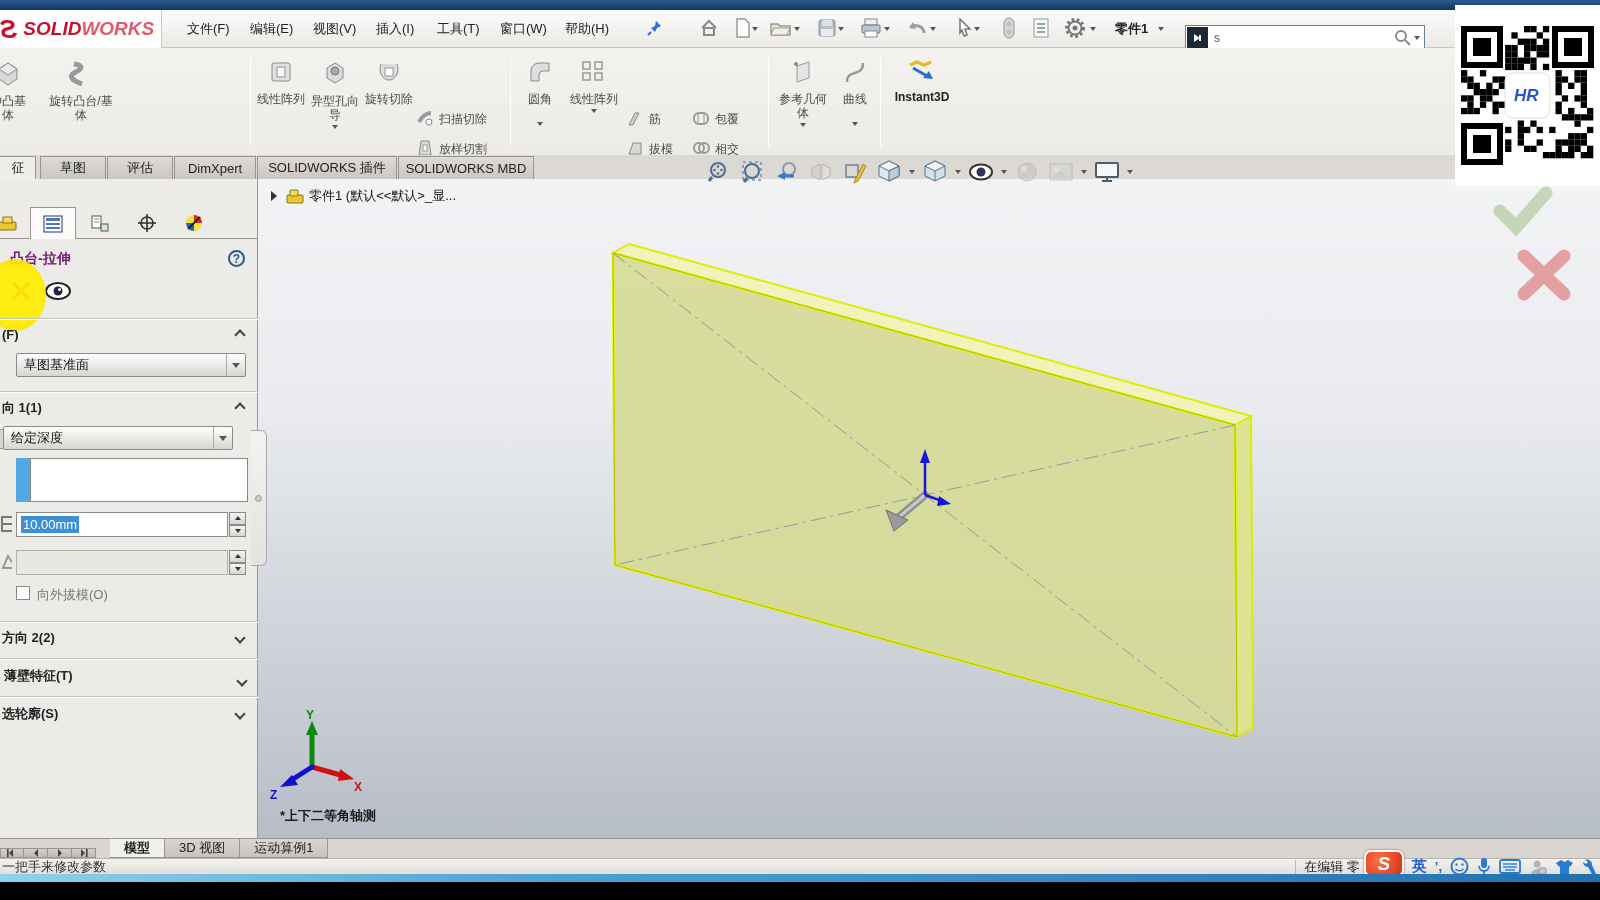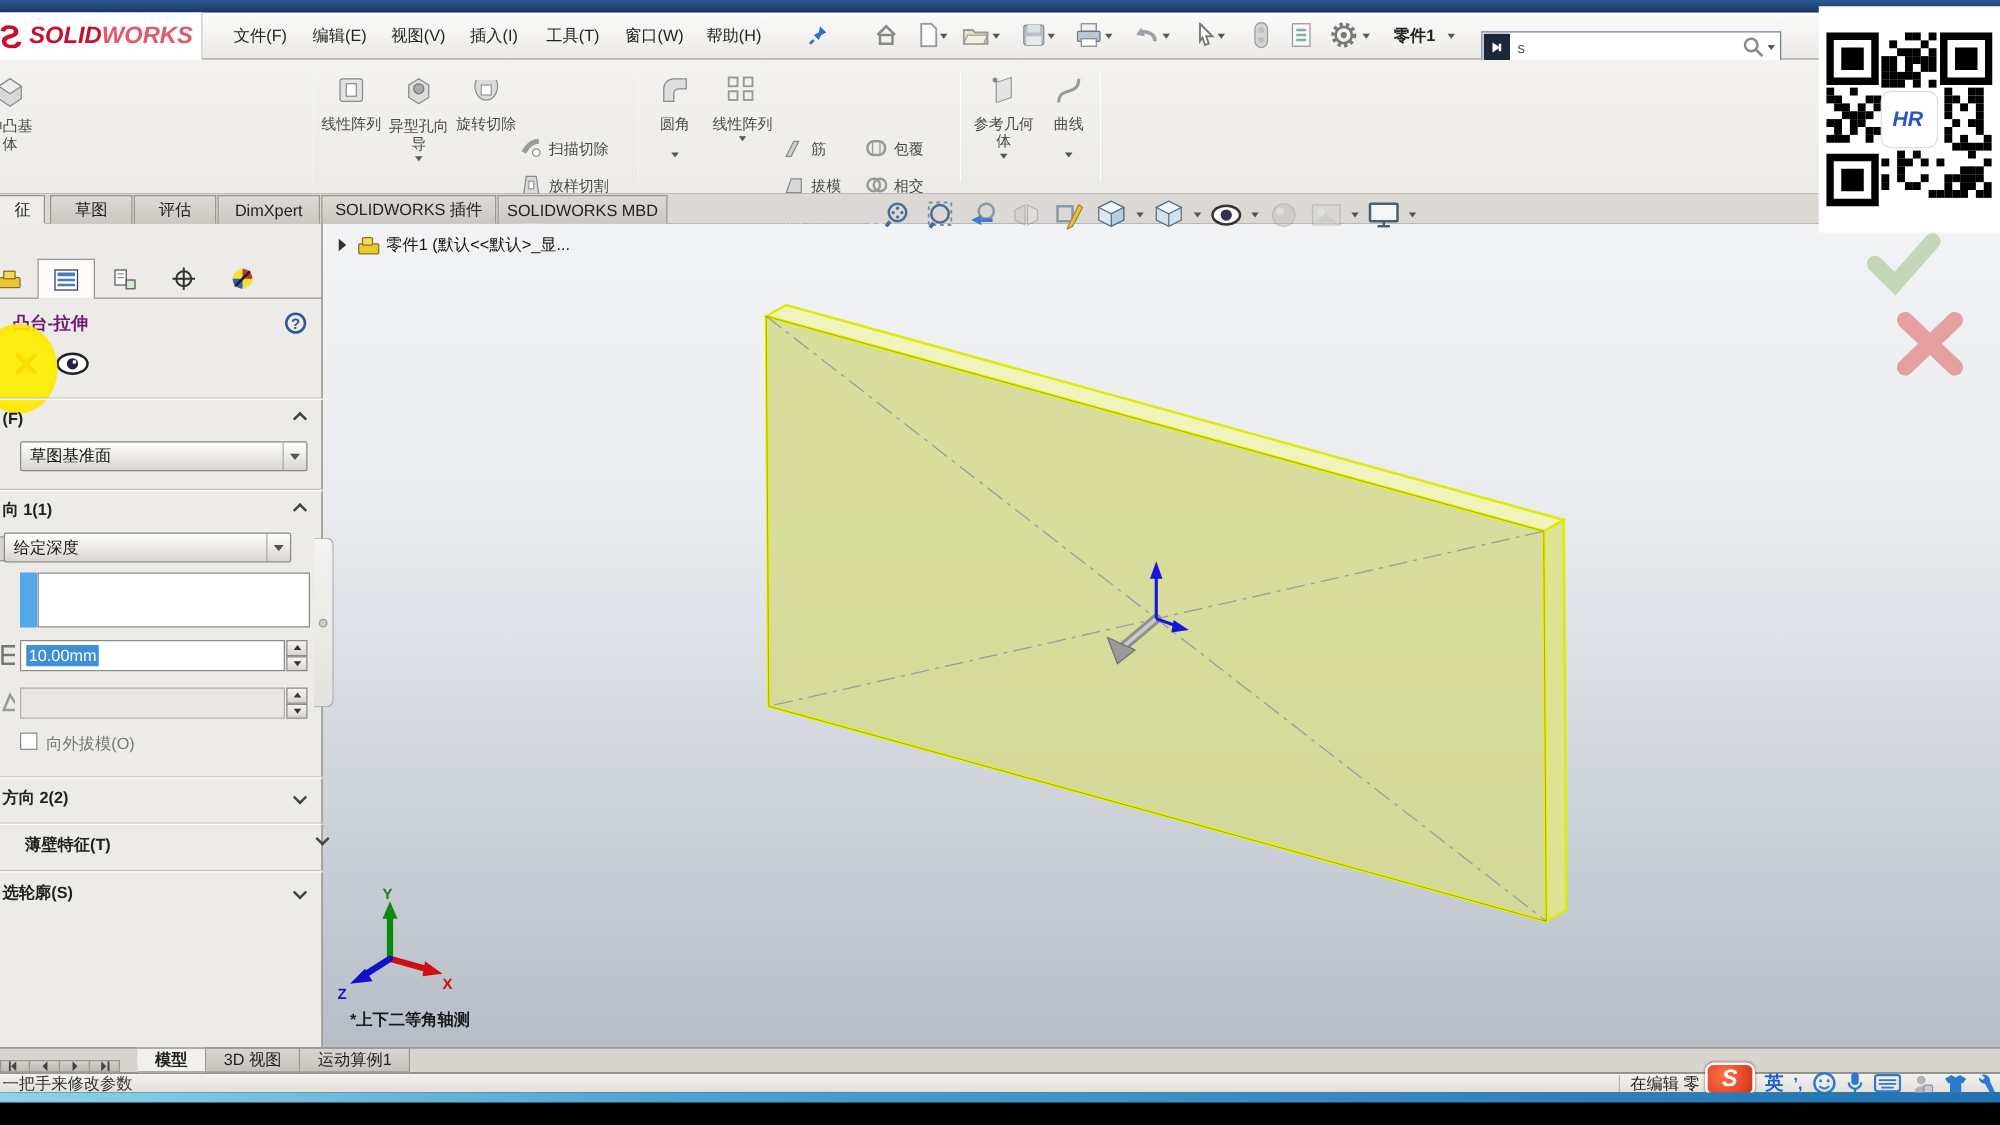--- a/index.html
+++ b/index.html
@@ -192,20 +192,26 @@
 
 <div class="abs ribbon">
 
   <div class="abs rb-big" style="left:-22px;width:60px">
     <span class="ric"><svg width="30" height="30">
           <polygon points="6,11 15,5 24,11 24,21 15,27 6,21" fill="#d8d8d8" stroke="#8a8a8a"></polygon>
           <polygon points="6,11 15,5 24,11 15,17" fill="#ececec" stroke="#8a8a8a"></polygon>
         </svg></span>
     <span style="width:40px">伸凸基体</span>
   </div>
+  <div class="abs rb-big" style="left:44px;width:74px">
+    <span class="ric"><svg width="30" height="30">
+          <path d="M8,6 q14,2 0,9 q-8,5 8,11" fill="none" stroke="#9a9a9a" stroke-width="5"></path>
+        </svg></span>
+    <span>旋转凸台/基体</span>
+  </div>
   <div class="abs rsep" style="left:250px"></div>
   <div class="abs rb-big" style="left:256px;width:50px">
     <span class="ric"><svg width="28" height="28">
           <rect x="5" y="5" width="18" height="18" rx="2" fill="#e2e2e2" stroke="#8a8a8a"></rect>
           <rect x="10" y="9" width="8" height="10" fill="#fff" stroke="#8a8a8a"></rect>
         </svg></span>
     <span>线性阵列</span>
   </div>
   <div class="abs rb-big" style="left:308px;width:54px">
     <span class="ric"><svg width="30" height="30">
@@ -318,20 +324,28 @@
     <span class="dd sm" style="margin-top:3px"></span>
   </div>
   <div class="abs rb-big" style="left:834px;width:42px">
     <span class="ric"><svg width="26" height="28">
           <path d="M5,24 C5,10 21,20 21,5" fill="none" stroke="#9a9a9a" stroke-width="2.5"></path>
         </svg></span>
     <span>曲线</span>
     <span class="dd sm" style="margin-top:16px"></span>
   </div>
   <div class="abs rsep" style="left:880px"></div>
+  <div class="abs rb-big" style="left:886px;width:72px">
+    <span class="ric"><svg width="34" height="26">
+          <polyline points="5,7 12,4 19,7 26,4" fill="none" stroke="#e8b820" stroke-width="3"></polyline>
+          <line x1="8" y1="10" x2="22" y2="18" stroke="#2a6fc9" stroke-width="3"></line>
+          <polygon points="28,21 18,20 24,13" fill="#2a6fc9"></polygon>
+        </svg></span>
+    <span style="font-weight:bold;color:#222">Instant3D</span>
+  </div>
 </div>
 
 <div class="abs cmdrow">
   <div class="abs ctab active" style="left:-26px;width:62px;padding-left:26px">
       <span>征</span>
     </div>
   <div class="abs ctab" style="left:40px;width:66px">
       <span>草图</span>
     </div>
   <div class="abs ctab" style="left:107px;width:66px">
@@ -553,21 +567,21 @@
 
     <div class="abs pdiv" style="top:442px"></div>
 
     <div class="abs" style="left:2px;top:450px;width:254px;display:flex;align-items:center">
       <span class="pgroup">方向 2(2)</span>
       <span style="flex:1"></span>
       <span class="chev down" style="margin-right:12px"></span>
     </div>
     <div class="abs pdiv" style="top:479px"></div>
 
-    <div class="abs" style="left:20px;top:488px;width:254px;display:flex;align-items:flex-start">
+    <div class="abs" style="left:4px;top:488px;width:254px;display:flex;align-items:flex-end">
       <span class="pgroup">薄壁特征(T)</span>
       <span style="flex:1"></span>
       <span class="chev down" style="margin-right:12px"></span>
     </div>
     <div class="abs pdiv" style="top:517px"></div>
 
     <div class="abs" style="left:2px;top:526px;width:254px;display:flex;align-items:center">
       <span class="pgroup">选轮廓(S)</span>
       <span style="flex:1"></span>
       <span class="chev down" style="margin-right:12px"></span>

